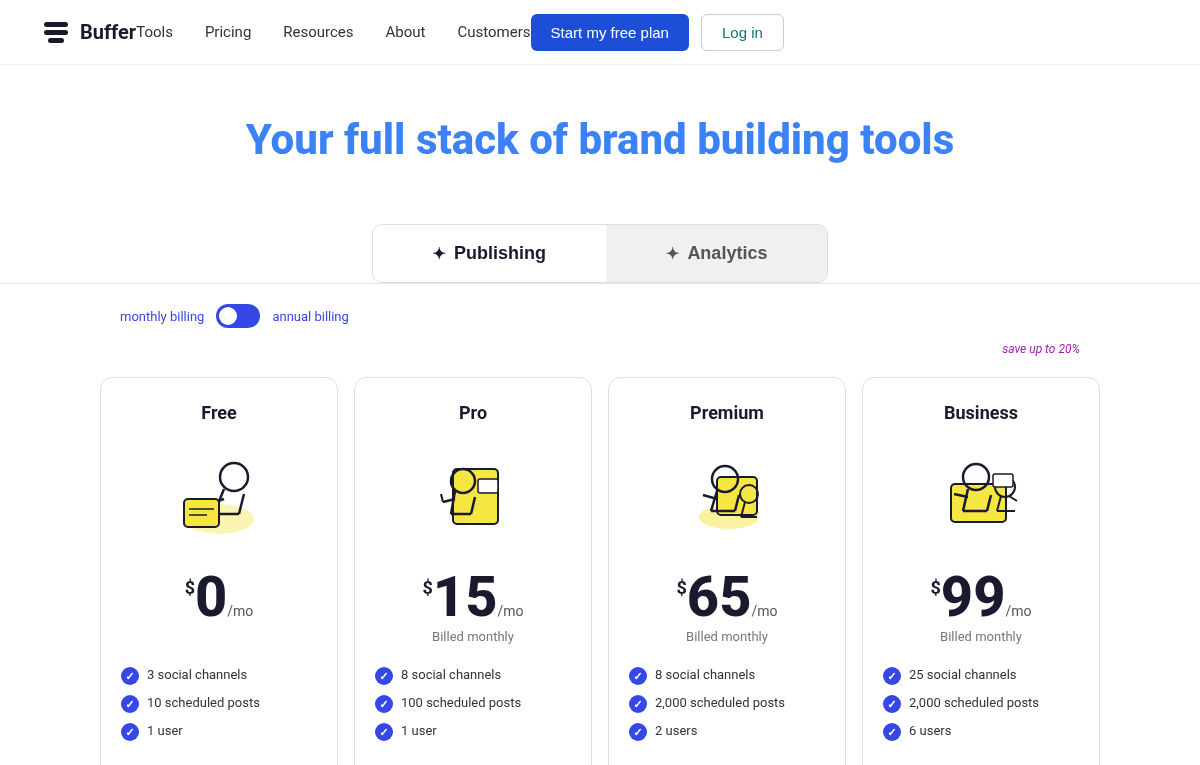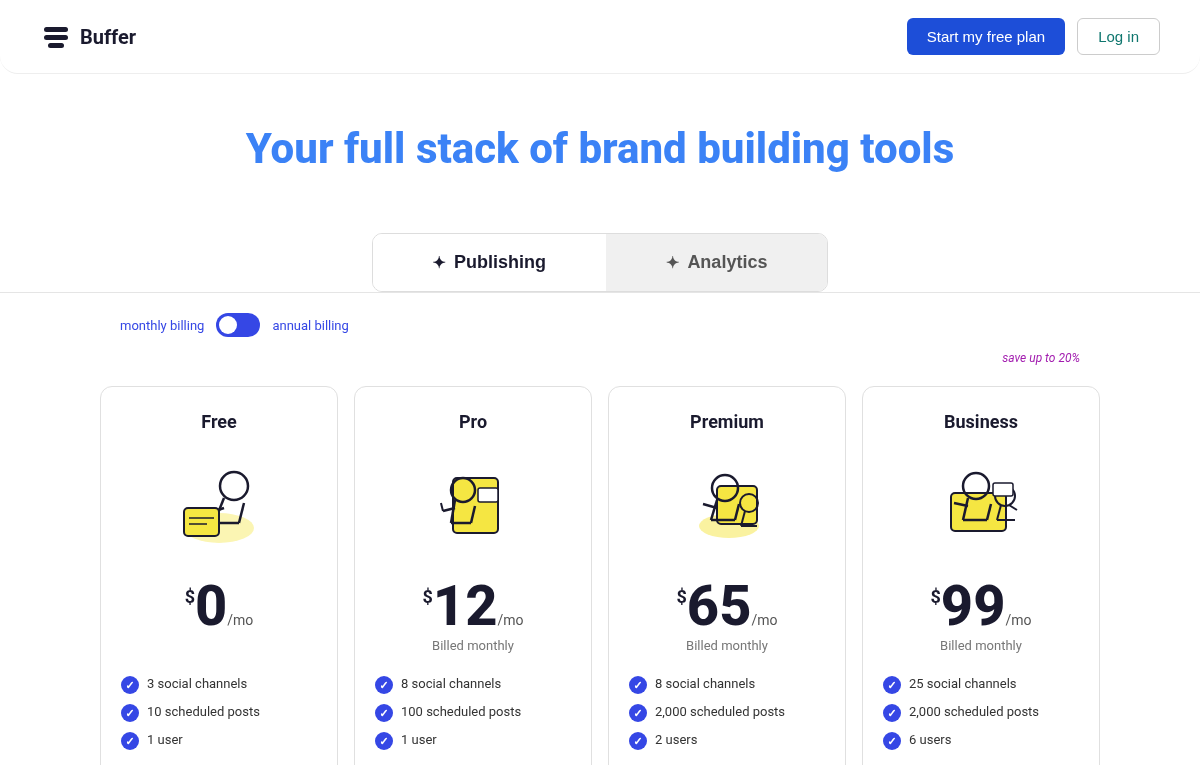--- a/index.html
+++ b/index.html
@@ -1,21 +1,21 @@
 <!DOCTYPE html>
 <html><head>
   <meta charset="utf-8">
   <style>
     * { box-sizing: border-box; margin: 0; padding: 0; }
     body { font-family: -apple-system, BlinkMacSystemFont, 'Segoe UI', Roboto, sans-serif; background: #fff; color: #1a1a2e; }
 
     
     nav {
-      display: flex; align-items: center; justify-content: space-between;
-      padding: 0 40px; height: 74px; border-bottom: 1px solid #eee; border-radius: 18px;
+      display: flex; align-items: center; 
+      padding: 0 40px; height: 65px; border-bottom: 1px solid #eee;
     }
     .nav-logo { display: flex; align-items: center; gap: 8px; font-weight: 700; font-size: 20px; color: #1a1a2e; }
     .logo-icon { width: 32px; height: 32px; }
     .nav-links { display: flex; gap: 32px; align-items: center; }
     .nav-link { text-decoration: none; color: #333; font-size: 15px; }
     .nav-actions { display: flex; gap: 12px; align-items: center; }
     .btn-primary { background: #1d4ed8; color: #fff; border: none; padding: 10px 20px; border-radius: 6px; font-size: 15px; cursor: pointer; font-weight: 500; }
     .btn-outline { background: #fff; color: #0f766e; border: 1.5px solid #ccc; padding: 9px 20px; border-radius: 6px; font-size: 15px; cursor: pointer; }
 
     
@@ -85,20 +85,27 @@
 <body>
 
 <nav>
   <div class="nav-logo">
     <svg class="logo-icon" viewBox="0 0 32 32" fill="none" xmlns="http://www.w3.org/2000/svg">
       <rect x="4" y="6" width="24" height="5" rx="2.5" fill="#1a1a2e"></rect>
       <rect x="4" y="14" width="24" height="5" rx="2.5" fill="#1a1a2e"></rect>
       <rect x="8" y="22" width="16" height="5" rx="2.5" fill="#1a1a2e"></rect>
     </svg>
     <span>Buffer</span>
+  </div>
+  <div class="nav-links">
+    <a class="nav-link" href="#">Tools</a>
+    <a class="nav-link" href="#">Pricing</a>
+    <a class="nav-link" href="#">Resources</a>
+    <a class="nav-link" href="#">About</a>
+    <a class="nav-link" href="#">Customers</a>
   </div>
   <div class="nav-actions">
     <button class="btn-primary">Start my free plan</button>
     <button class="btn-outline">Log in</button>
   </div>
 </nav>
 
 <section class="hero">
   <h1>Your full stack of brand building tools</h1>
 </section>
@@ -181,21 +188,21 @@
         <line x1="42" y1="52" x2="38" y2="75" stroke="#1a1a2e" stroke-width="2.5"></line>
         <line x1="38" y1="75" x2="58" y2="75" stroke="#1a1a2e" stroke-width="2.5"></line>
         <line x1="58" y1="75" x2="62" y2="58" stroke="#1a1a2e" stroke-width="2.5"></line>
         <line x1="42" y1="60" x2="30" y2="63" stroke="#1a1a2e" stroke-width="2.5"></line>
         <line x1="30" y1="63" x2="28" y2="55" stroke="#1a1a2e" stroke-width="2"></line>
         <rect x="65" y="40" width="20" height="14" rx="2" fill="white" stroke="#1a1a2e" stroke-width="1.5"></rect>
       </svg>
     </div>
     <div class="price-row">
       <span class="price-dollar">$</span>
-      <span class="price-num">12</span>
+      <span class="price-num">15</span>
       <span class="price-mo">/mo</span>
     </div>
     <div class="billed-label">Billed monthly</div>
     <ul class="features">
       <li>
           <span class="check-icon"></span>
           <span>8 social channels</span>
         </li>
       <li>
           <span class="check-icon"></span>

